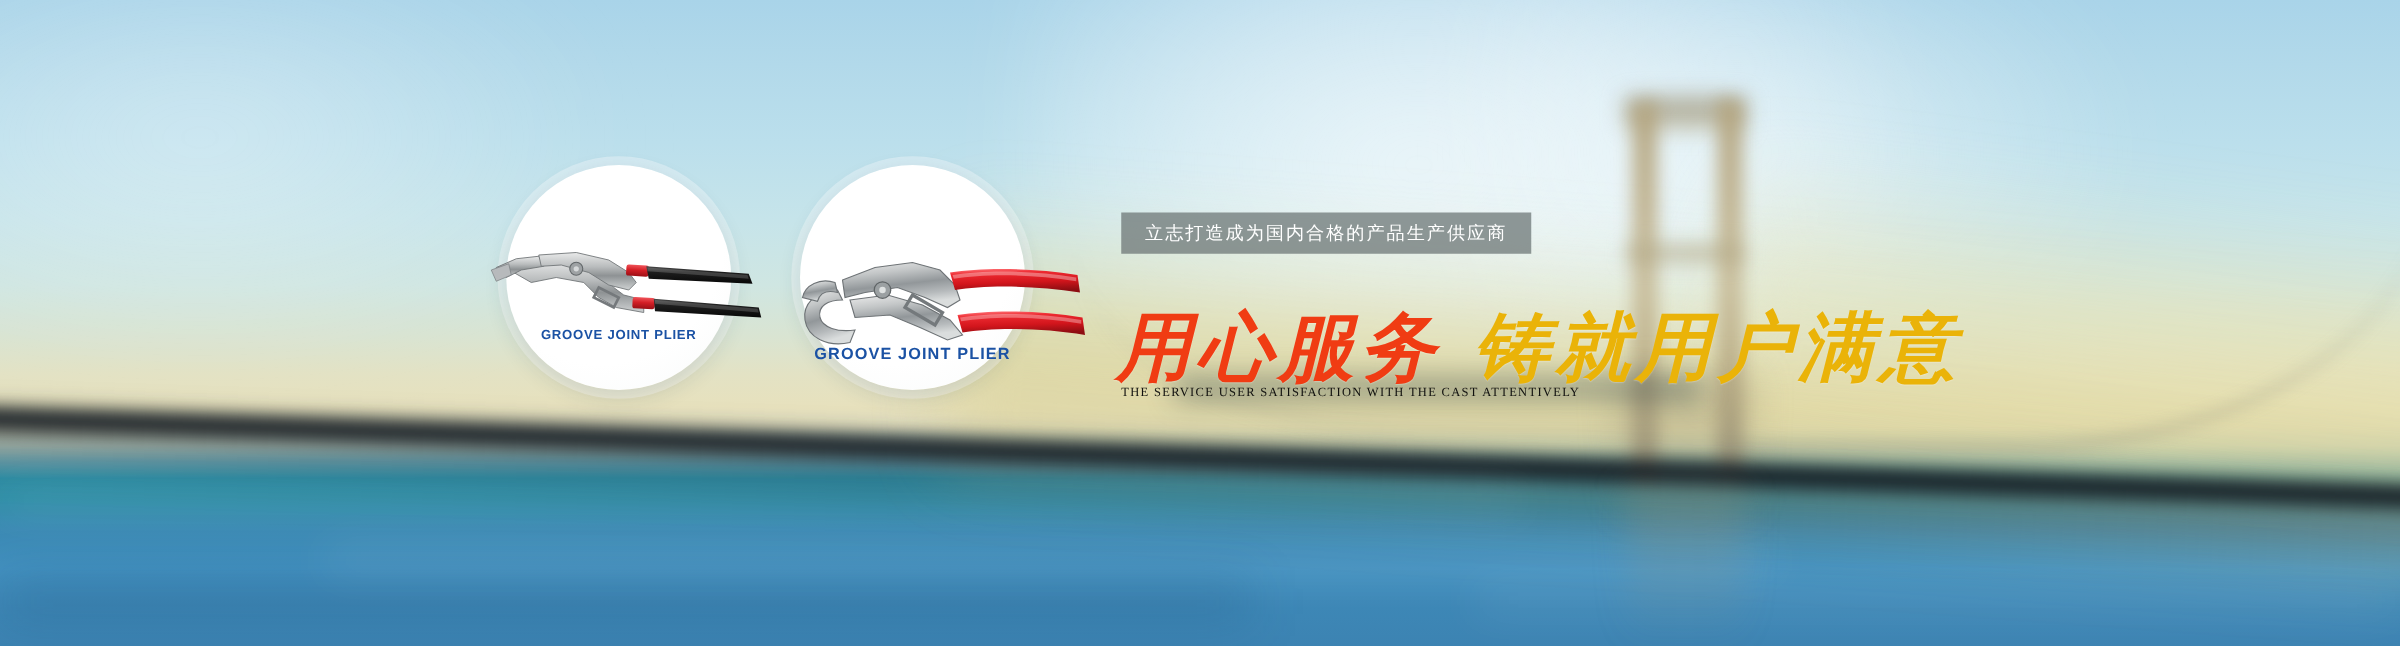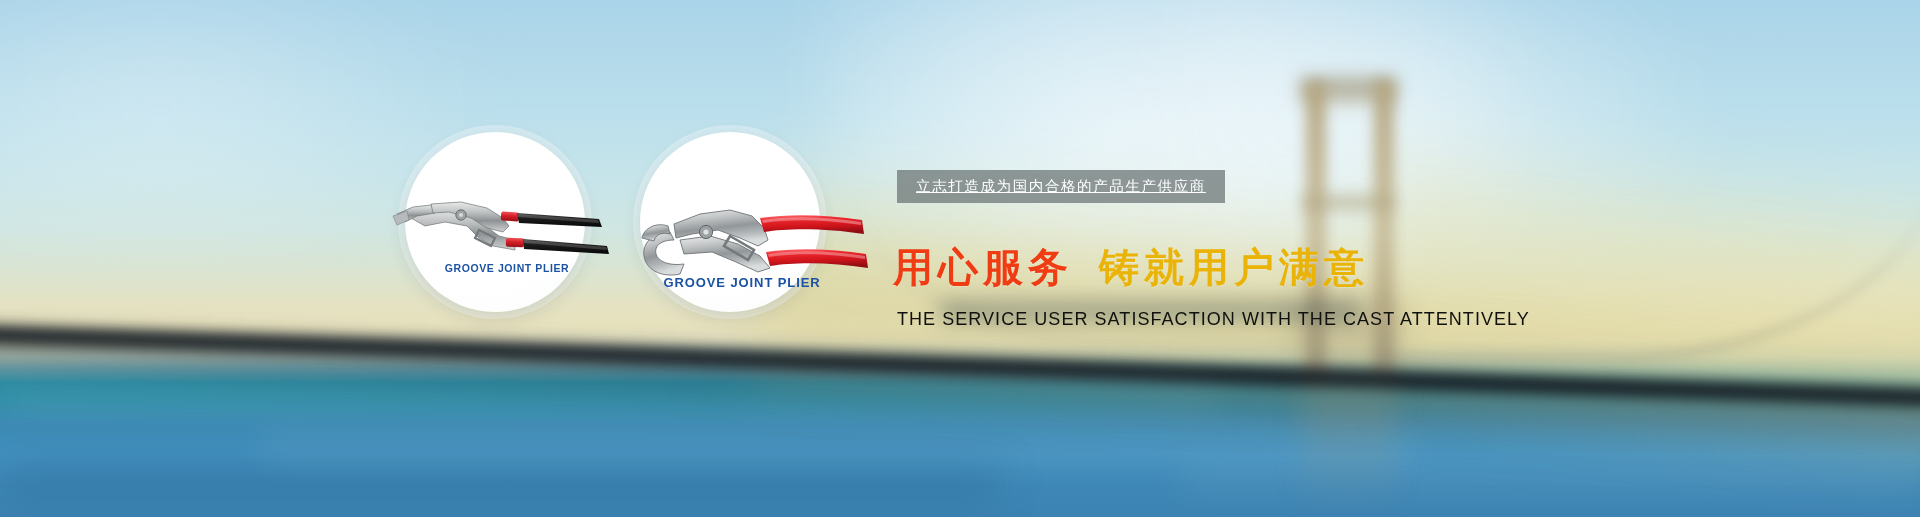--- a/index.html
+++ b/index.html
@@ -200,21 +200,21 @@
     border-radius:50%;
     background:radial-gradient(circle at 42% 34%, #ffffff 0%, #ffffff 62%, #fbfcfc 84%, #f2f4f4 100%);
     box-shadow:0 6px 18px rgba(30,60,80,0.16),
                0 0 0 7px rgba(255,255,255,0.34);
   }
   #circle-1 { left:405px; top:132px; width:180px; height:180px; }
   #circle-2 { left:640px; top:132px; width:180px; height:180px; }
 
   .circle-caption {
     position:absolute;
-    left:12px; width:100%;
+    left:0; width:100%;
     text-align:center;
     color:#1b52a4;
     font-weight:bold;
     font-family:"Liberation Sans", sans-serif;
     letter-spacing:0.6px;
     white-space:nowrap;
   }
   #circle-1 .circle-caption { bottom:38px; font-size:10.5px; }
   #circle-2 .circle-caption { bottom:22px; font-size:13px; letter-spacing:0.9px; }
 
@@ -230,47 +230,47 @@
     width:328px; height:33px;
     background:rgba(108,118,118,0.74);
     display:flex; align-items:center; justify-content:center;
   }
   .slogan-bar-text {
     color:#ffffff;
     font-size:14.5px;
     letter-spacing:1.6px;
     white-space:nowrap;
     font-family:"Liberation Sans", sans-serif;
-    text-decoration:underline;
   }
 
   .headline {
     position:absolute;
     left:893px; top:248px;
     white-space:nowrap;
     display:flex; align-items:baseline;
   }
   .headline-red, .headline-black {
     font-family:"Liberation Serif", serif;
-    font-size:40px;
+    font-size:60px;
     font-weight:bold;
+    font-style:italic;
     letter-spacing:5px;
     line-height:1;
   }
   .headline-red   { color:#f03c13; text-shadow:0 1px 1px rgba(255,255,255,0.28); }
   .headline-black { color:#eab308; margin-left:26px; text-shadow:0 1px 1px rgba(255,255,255,0.25); }
 
   .subheadline {
     position:absolute;
     left:897px; top:309px;
     color:#10100e;
-    font-size:18px;
+    font-size:10px;
     letter-spacing:1.05px;
     white-space:nowrap;
-    font-family:Liberation Sans, sans-serif;
+    font-family:Liberation Serif, serif;
   }
 </style>
 </head>
 <body>
 
 <div id="banner">
 
   <div class="bg-layer bg-sky"></div>
   <div class="bg-cloud-a"></div>
   <div class="bg-cloud-b"></div>

